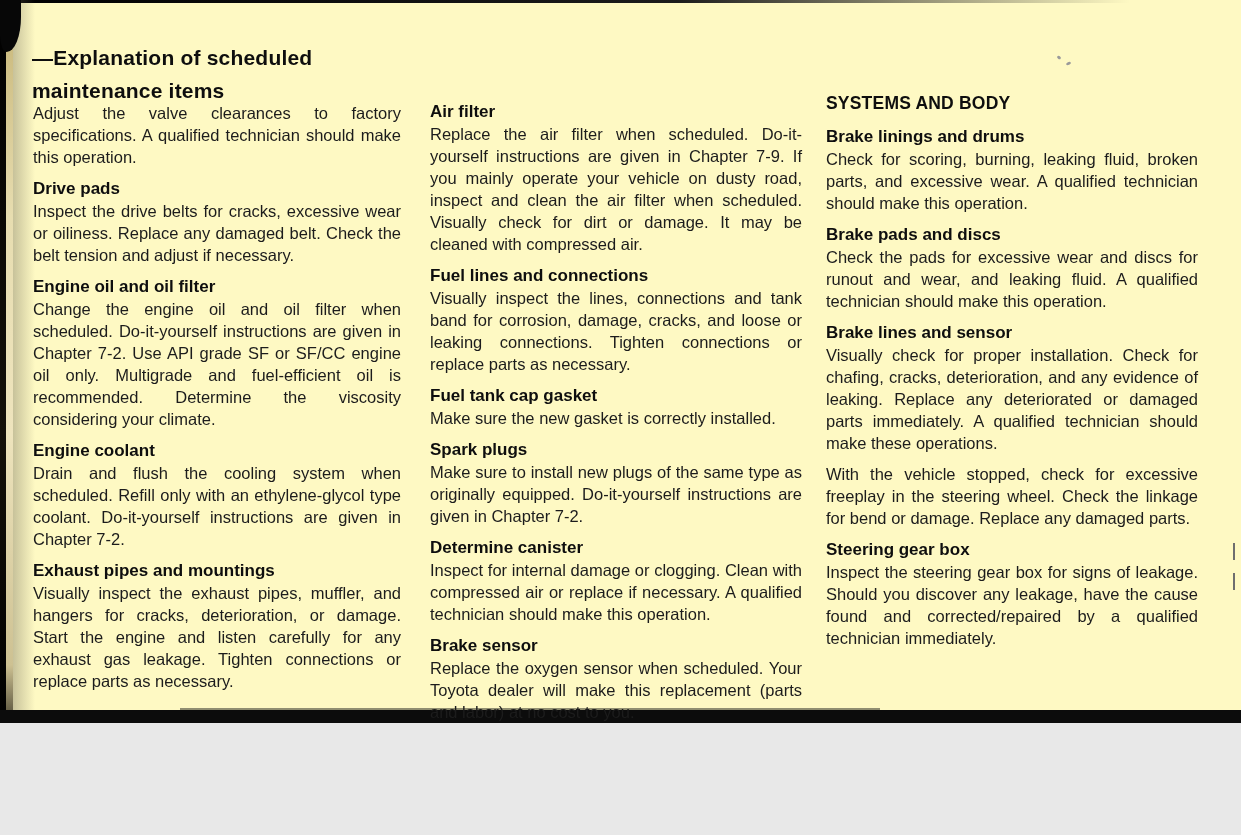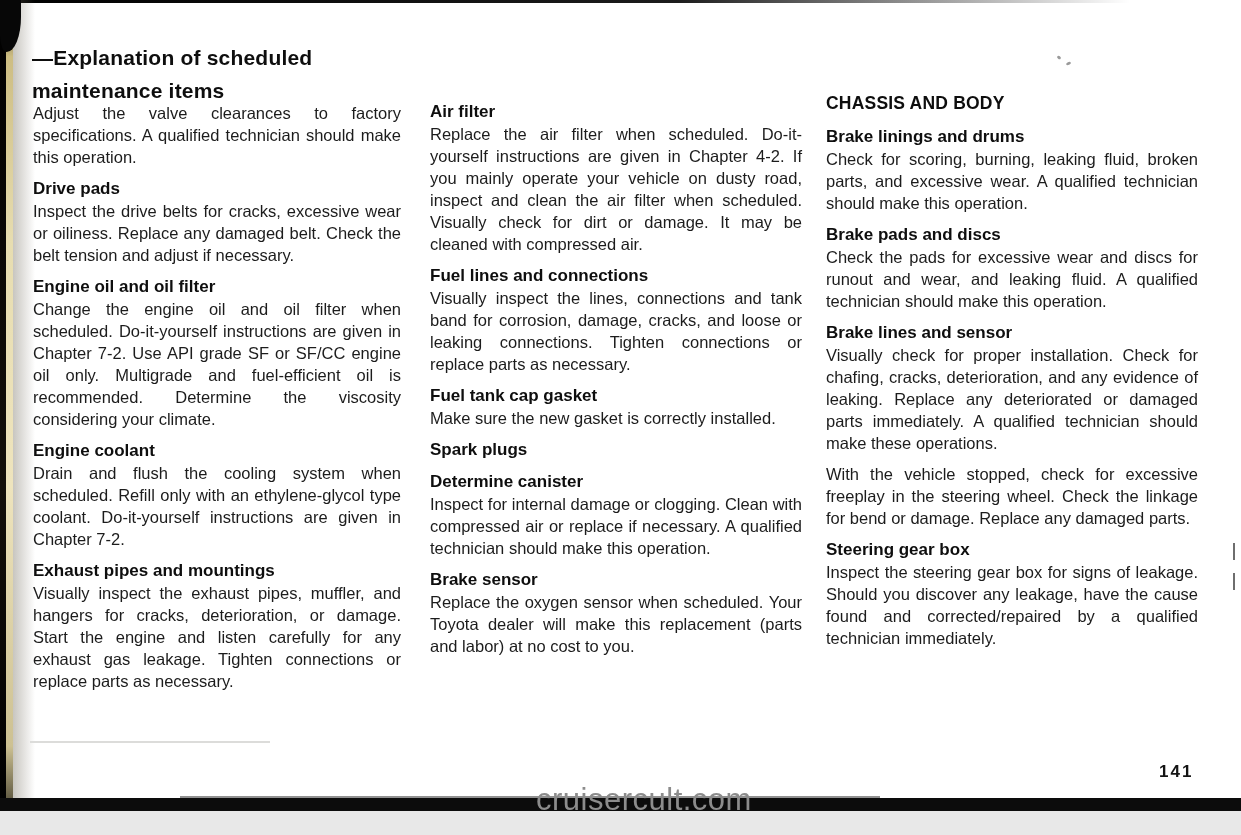--- a/index.html
+++ b/index.html
@@ -1,19 +1,19 @@
 <!DOCTYPE html>
 <html><head>
 <meta charset="utf-8">
 <style>
   html,body { margin:0; padding:0; background:#e8e8e8; }
   .page {
     position:relative;
-    width:1241px; height:811px;
-    background:#ffffff;
+    width:1241px; height:723px;
+    background:#fef9c3;
     overflow:hidden;
     font-family:"Liberation Sans", sans-serif;
     color:#1b1b1b;
   }
   
   .edge-top {
     position:absolute; top:0; left:0; width:1130px; height:3px;
     background:linear-gradient(to right, #000 0%, #1c1c1c 60%, rgba(0,0,0,0) 100%);
   }
   .edge-left-black {
@@ -125,45 +125,46 @@
     </div>
     <div class="section">
       <p class="section-title">Exhaust pipes and mountings</p>
       <p class="section-body">Visually inspect the exhaust pipes, muffler, and hangers for cracks, deterioration, or damage. Start the engine and listen carefully for any exhaust gas leakage. Tighten connections or replace parts as necessary.</p>
     </div>
   </div>
 
   <div class="col col-2">
     <div class="section">
       <p class="section-title">Air filter</p>
-      <p class="section-body">Replace the air filter when scheduled. Do-it-yourself instructions are given in Chapter 4-2. If you mainly operate your vehicle on dusty road, inspect and clean the air filter when scheduled. Visually check for dirt or damage. It may be cleaned with compressed air.</p>
+      <p class="section-body">Replace the air filter when scheduled. Do-it-yourself instructions are given in Chapter 7-9. If you mainly operate your vehicle on dusty road, inspect and clean the air filter when scheduled. Visually check for dirt or damage. It may be cleaned with compressed air.</p>
     </div>
     <div class="section">
       <p class="section-title">Fuel lines and connections</p>
       <p class="section-body">Visually inspect the lines, connections and tank band for corrosion, damage, cracks, and loose or leaking connections. Tighten connections or replace parts as necessary.</p>
     </div>
     <div class="section">
       <p class="section-title">Fuel tank cap gasket</p>
       <p class="section-body">Make sure the new gasket is correctly installed.</p>
     </div>
     <div class="section">
       <p class="section-title">Spark plugs</p>
+      <p class="section-body">Make sure to install new plugs of the same type as originally equipped. Do-it-yourself instructions are given in Chapter 7-2.</p>
     </div>
     <div class="section">
       <p class="section-title">Determine canister</p>
       <p class="section-body">Inspect for internal damage or clogging. Clean with compressed air or replace if necessary. A qualified technician should make this operation.</p>
     </div>
     <div class="section">
       <p class="section-title">Brake sensor</p>
       <p class="section-body">Replace the oxygen sensor when scheduled. Your Toyota dealer will make this replacement (parts and labor) at no cost to you.</p>
     </div>
   </div>
 
   <div class="col col-3">
-    <div class="col-heading">CHASSIS AND BODY</div>
+    <div class="col-heading">SYSTEMS AND BODY</div>
     <div class="section">
       <p class="section-title">Brake linings and drums</p>
       <p class="section-body">Check for scoring, burning, leaking fluid, broken parts, and excessive wear. A qualified technician should make this operation.</p>
     </div>
     <div class="section">
       <p class="section-title">Brake pads and discs</p>
       <p class="section-body">Check the pads for excessive wear and discs for runout and wear, and leaking fluid. A qualified technician should make this operation.</p>
     </div>
     <div class="section">
       <p class="section-title">Brake lines and sensor</p>

